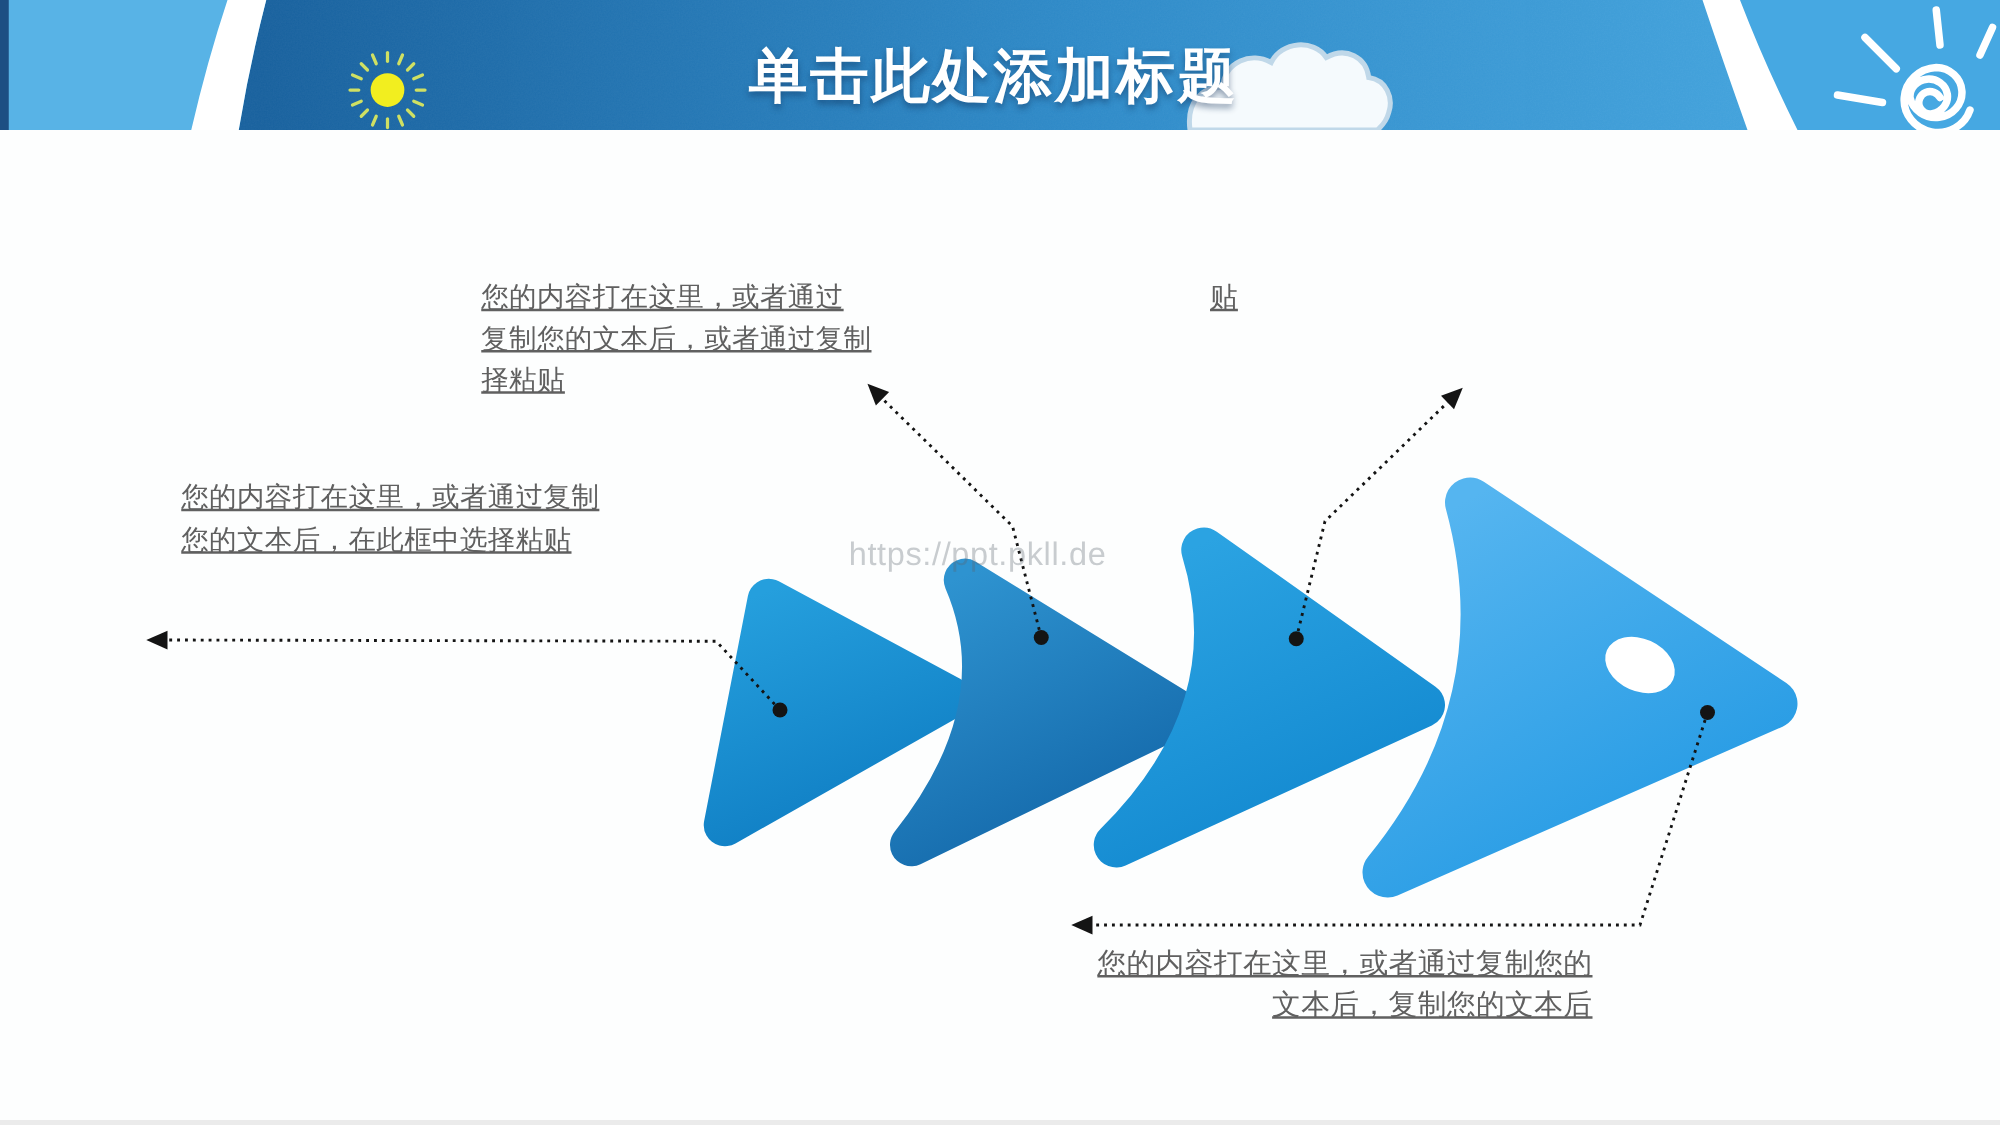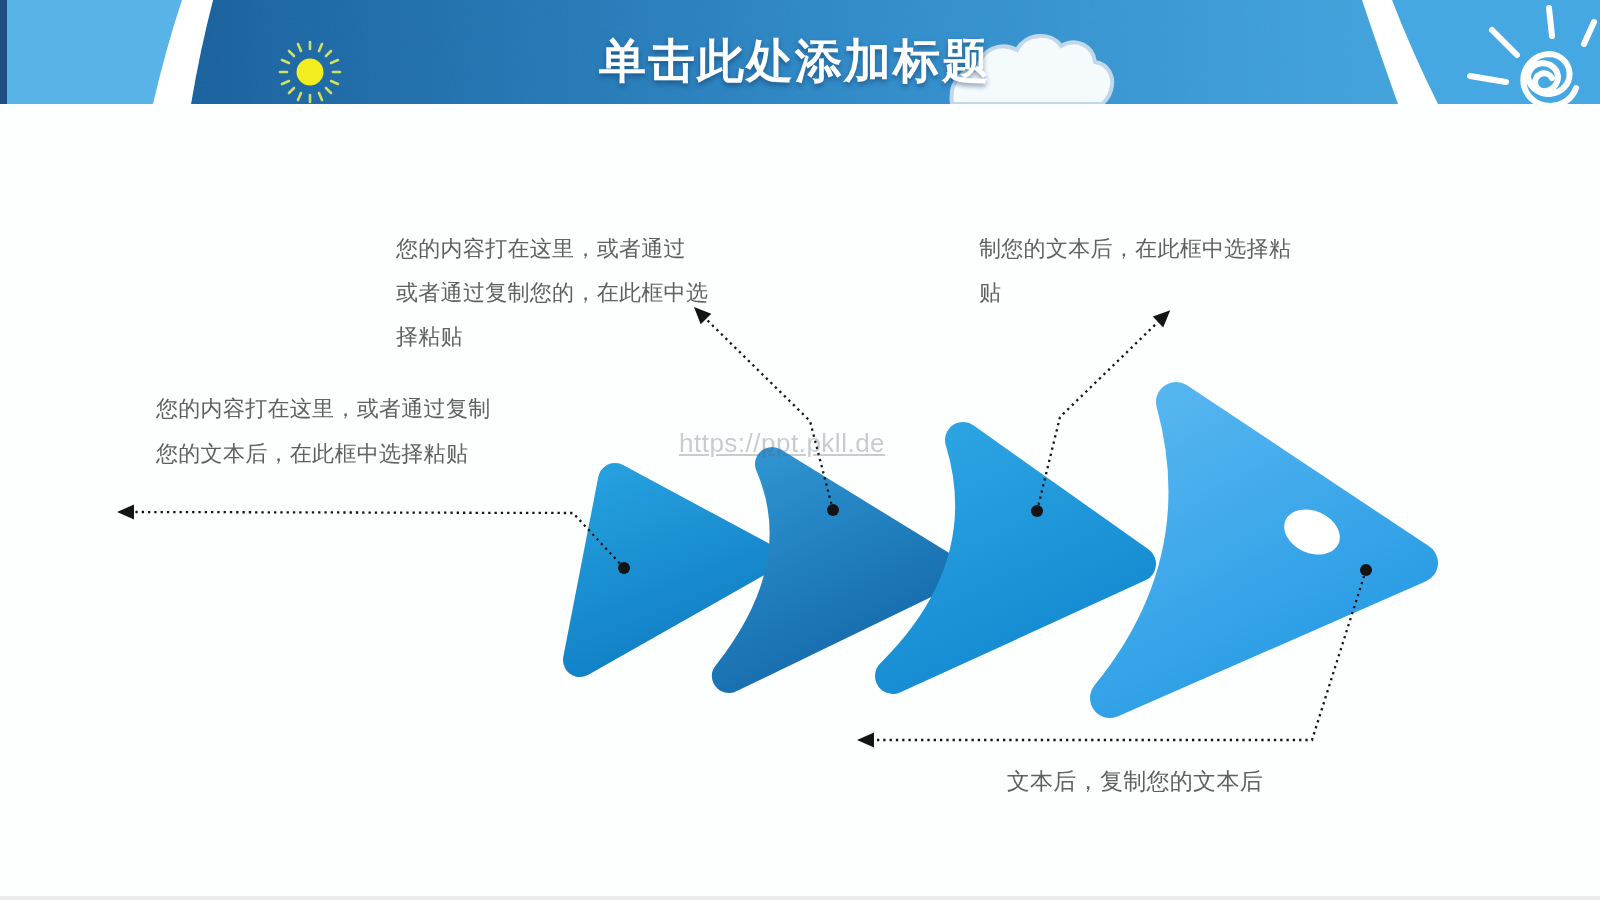--- a/index.html
+++ b/index.html
@@ -14,29 +14,29 @@
     text-align:center;
     font-size:47px;font-weight:bold;color:#ffffff;
     letter-spacing:2px;
     text-shadow:0 3px 5px rgba(10,40,80,0.45);
     z-index:5;cursor:text;
   }
   .diagram-svg{position:absolute;top:0;left:0;z-index:2;}
   .callout{
     position:absolute;color:#606060;z-index:3;cursor:text;
   }
-  .callout p{margin:11px;}
+  .callout p{margin:0;text-decoration:underline;}
   .co-top-left{left:385px;top:221px;font-size:22px;line-height:33px;letter-spacing:0.3px;}
   .co-top-right{left:968px;top:221px;font-size:22px;line-height:33px;letter-spacing:0.3px;}
   .co-left{left:145px;top:381px;font-size:22px;line-height:34px;letter-spacing:0.3px;}
   .co-bottom{right:326px;top:754px;font-size:23px;line-height:33px;text-align:right;letter-spacing:0.3px;}
   .watermark{
     position:absolute;left:679px;top:428px;
     font-size:26px;color:rgba(90,100,110,0.32);
-    letter-spacing:0.5px;z-index:6;pointer-events:none;text-decoration:underline;
+    letter-spacing:0.5px;z-index:6;pointer-events:none;
   }
   .bottom-strip{
     position:absolute;left:0;bottom:0;width:1600px;height:4px;
     background:#ebebeb;z-index:4;
   }
 </style>
 </head>
 <body>
 
 <div class="slide">
@@ -155,35 +155,35 @@
     <g fill="#141414">
       <circle cx="624" cy="568" r="6"></circle>
       <circle cx="833" cy="510" r="6"></circle>
       <circle cx="1037" cy="511" r="6"></circle>
       <circle cx="1366" cy="570" r="6"></circle>
     </g>
   </svg>
 
   <div class="callout co-top-left">
     <p>您的内容打在这里，或者通过</p>
-    <p>或者通过复制您的，在此框中选</p>
+    <p>复制您的文本后，或者通过复制</p>
     <p>择粘贴</p>
   </div>
 
   <div class="callout co-top-right">
-    <p>制您的文本后，在此框中选择粘</p>
     <p>贴</p>
   </div>
 
   <div class="callout co-left">
     <p>您的内容打在这里，或者通过复制</p>
     <p>您的文本后，在此框中选择粘贴</p>
   </div>
 
   <div class="callout co-bottom">
+    <p>您的内容打在这里，或者通过复制您的</p>
     <p>文本后，复制您的文本后</p>
   </div>
 
   <div class="watermark">https://ppt.pkll.de</div>
 
   <div class="bottom-strip"></div>
 
 </div>
 
 </body></html>

